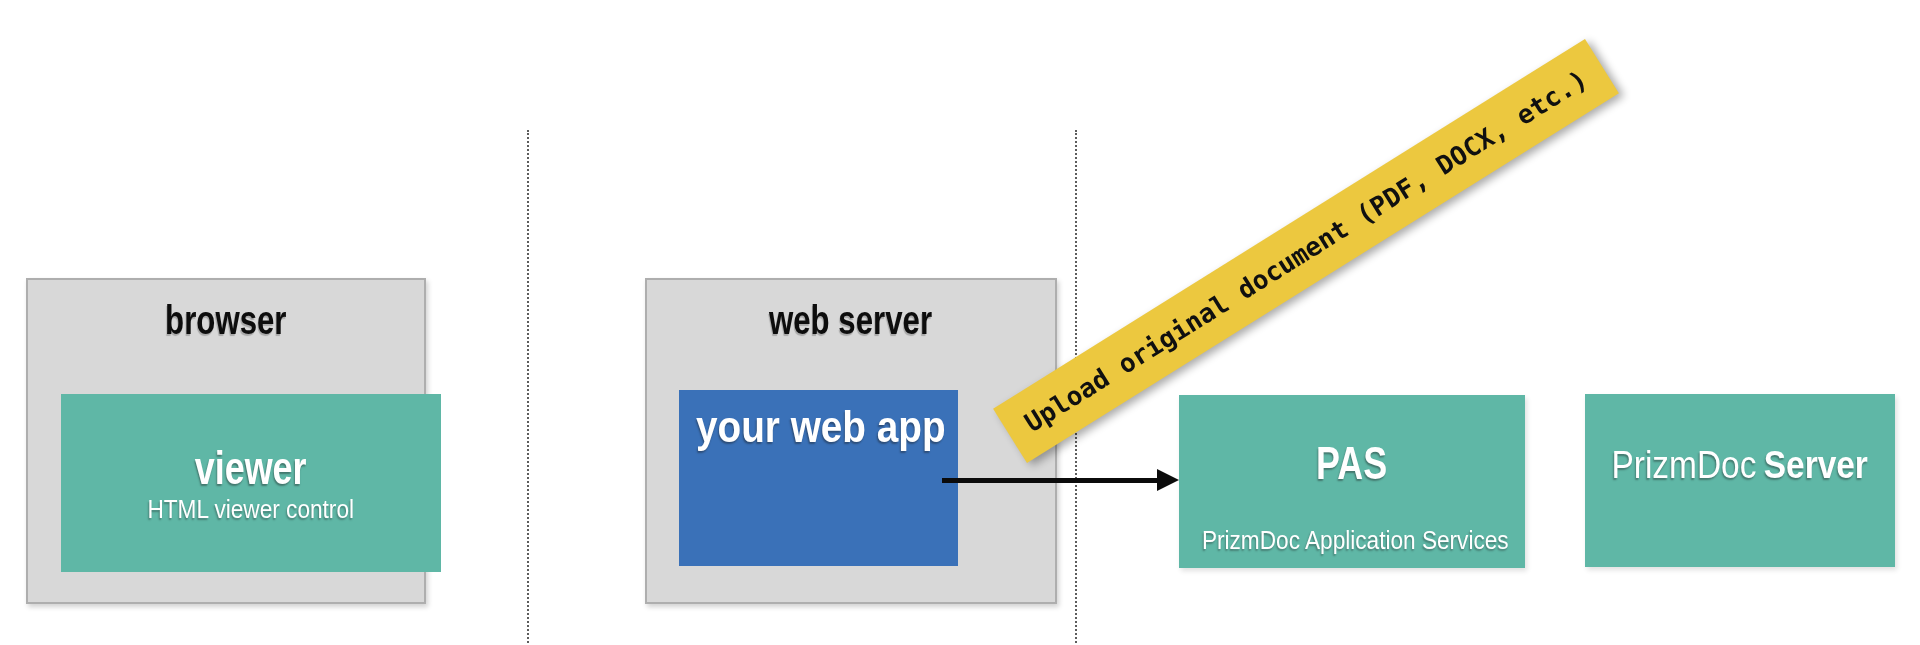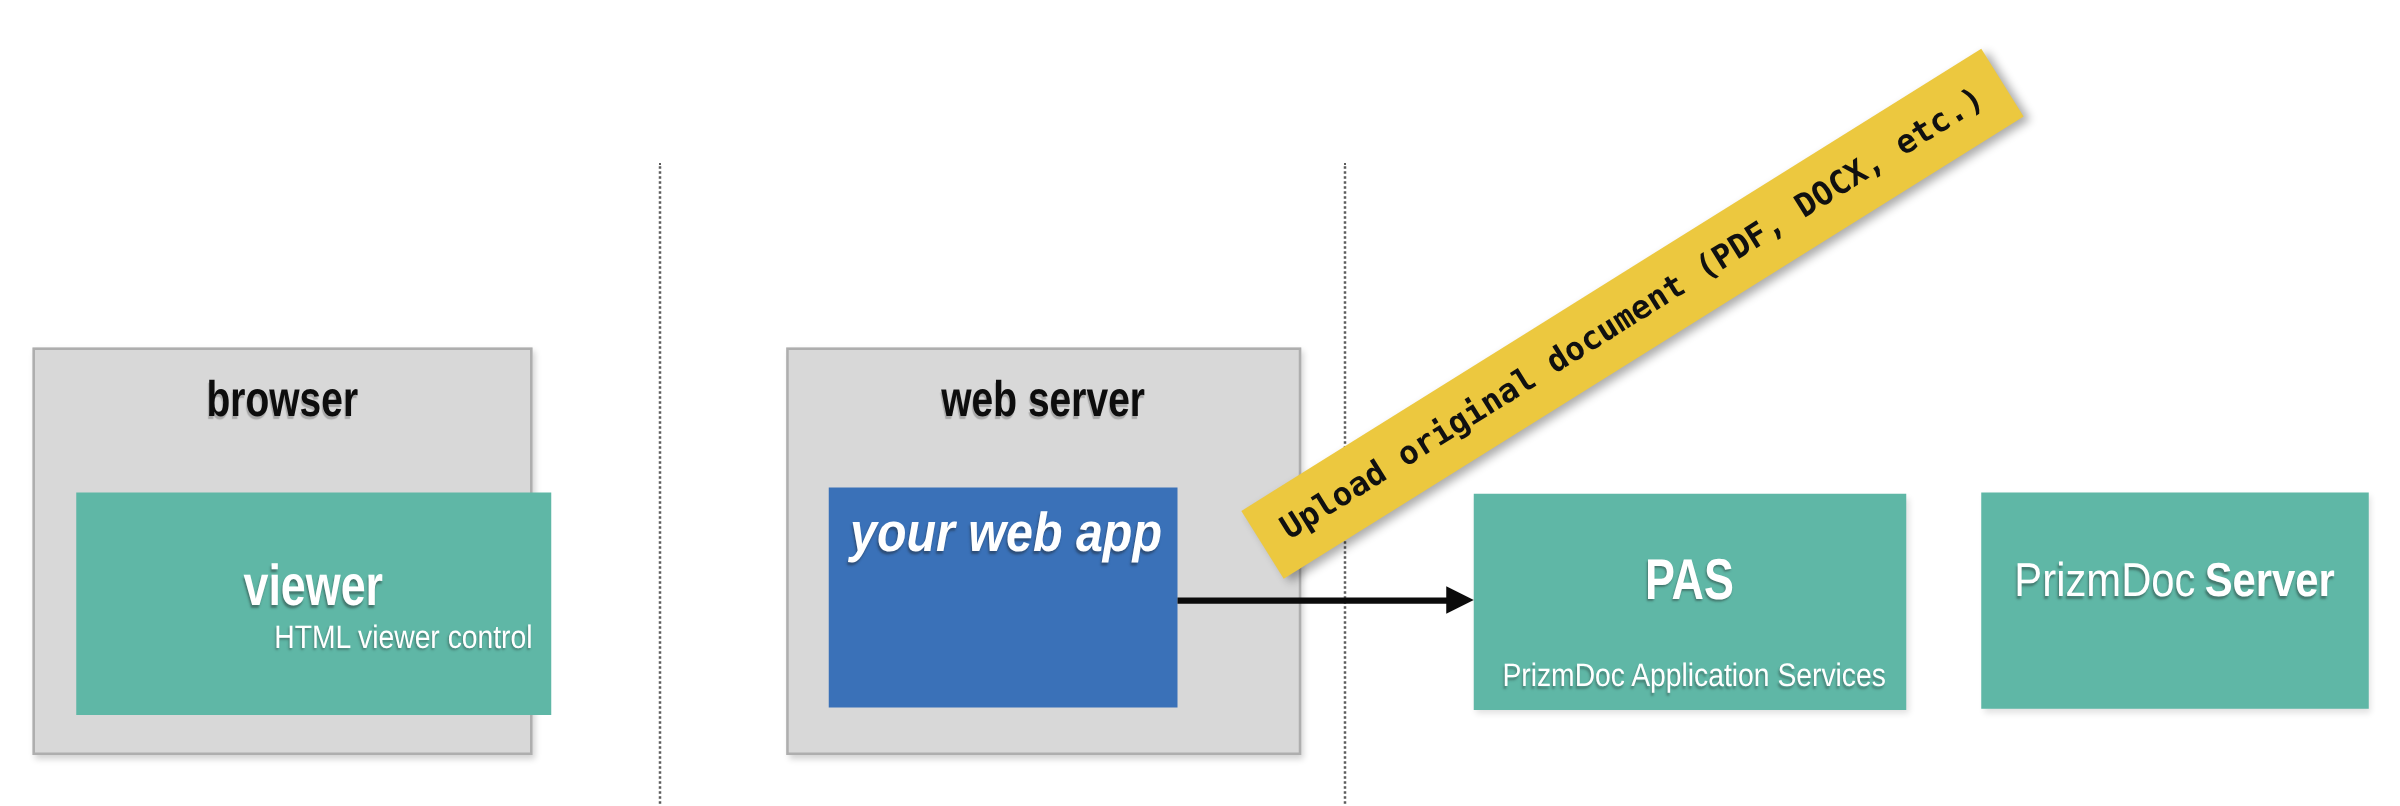--- a/index.html
+++ b/index.html
@@ -9,21 +9,21 @@
   
   .divider{position:absolute;top:130px;height:513px;width:0;
            border-left:2px dotted #5c5c5c;z-index:1;}
   .d1{left:527px;} .d2{left:1075px;}
 
   
   .gray-box{position:absolute;top:278px;height:326px;background:#d8d8d8;
             border:2px solid #aeaeae;box-sizing:border-box;
             box-shadow:2px 3px 5px rgba(0,0,0,0.18);z-index:2;}
   .browser{left:26px;width:400px;}
-  .webserver{left:629px;width:412px;}
+  .webserver{left:645px;width:412px;}
 
   .box-title{position:absolute;top:18px;left:0;right:0;text-align:center;
              font-size:40px;font-weight:700;color:#0d0d0d;white-space:nowrap;
              text-shadow:-1px 2px 1px rgba(0,0,0,0.22);}
   .cond{display:inline-block;transform:scaleX(0.78);transform-origin:50% 50%;}
   .cond-w{display:inline-block;transform:scaleX(0.88);transform-origin:50% 50%;}
   .cond-s{display:inline-block;transform:scaleX(0.87);transform-origin:50% 50%;}
 
   
   .teal-box{position:absolute;background:#5fb7a6;z-index:2;
@@ -35,22 +35,22 @@
   
   .blue-box{position:absolute;left:32px;top:110px;width:279px;height:176px;
             background:#3a71b8;}
 
   .big-label,.sub-label,.pd-title{position:absolute;left:0;right:0;text-align:center;
             color:#ffffff;white-space:nowrap;}
   .big-label{font-weight:700;text-shadow:-1px 2px 2px rgba(25,25,25,0.4);}
   .sub-label{font-weight:400;font-size:26px;line-height:30px;
              text-shadow:-1px 2px 2px rgba(25,25,25,0.35);}
   .viewer .big-label{top:50px;font-size:46px;line-height:48px;}
-  .viewer .sub-label{top:100px;text-align:right;}
-  .blue-box .big-label{top:12px;font-size:44px;line-height:50px;font-style:italic;}
+  .viewer .sub-label{top:100px;}
+  .blue-box .big-label{top:12px;font-size:44px;line-height:50px;}
   .pas .big-label{top:42px;font-size:46px;line-height:52px;}
   .pas .sub-label{top:98px;margin-top:32px;}
   .pd-title{top:49px;font-size:38px;line-height:44px;font-weight:400;
             text-shadow:-1px 2px 2px rgba(25,25,25,0.4);}
   .pd-title .bold{font-weight:700;margin-left:0.22em;}
   .pdserver .sub-label{top:98px;}
 
   
   .arrow-line{position:absolute;left:942px;top:478px;width:216px;height:5px;
               background:#0b0b0b;z-index:3;}

